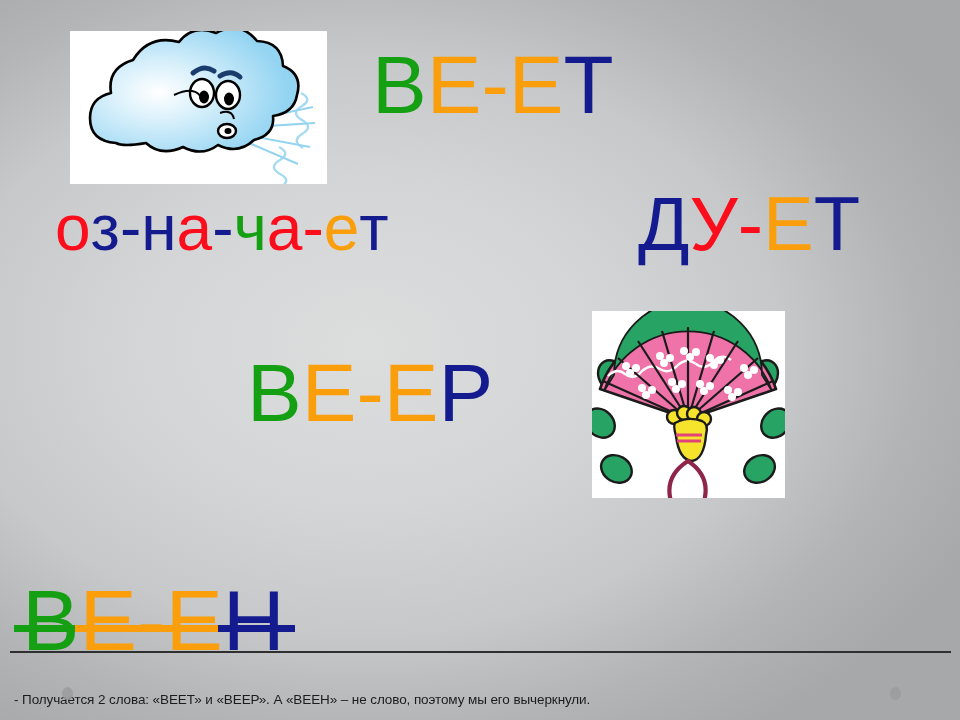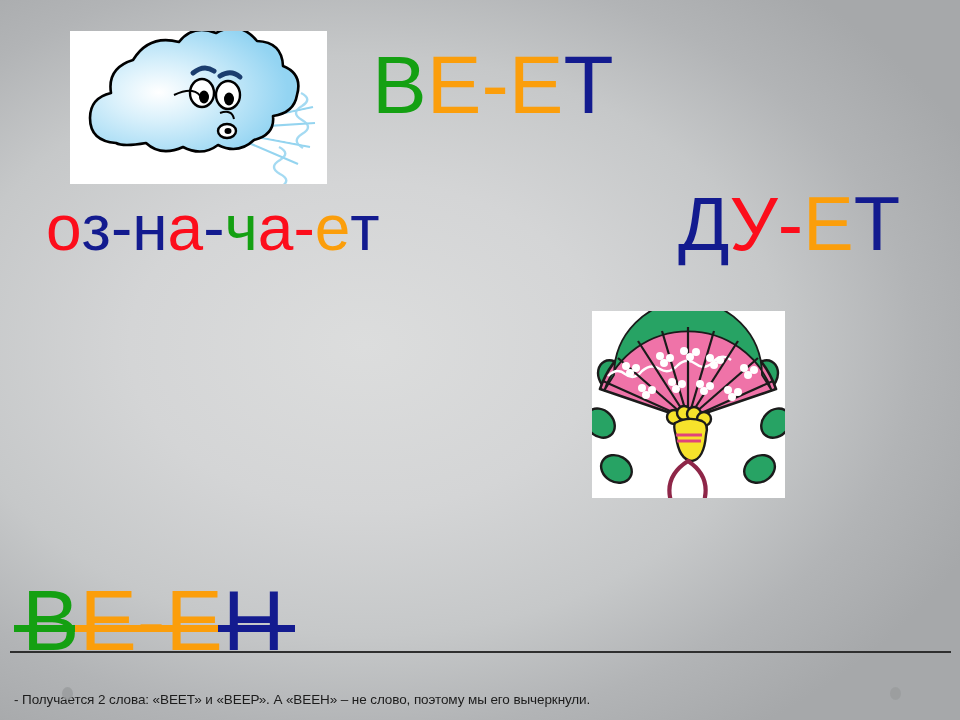--- a/index.html
+++ b/index.html
@@ -46,22 +46,22 @@
     left: -7%;
     right: -7%;
     top: 56%;
     height: 7px;
     background: currentColor;
   }
   .struck .ltr:first-child::after { left: -14%; }
   .struck .ltr:last-child::after  { right: -16%; }
 
   #word-veet  { left: 372px; top: 44px;  font-size: 82px; }
-  #word-oznachaet { left: 46px;  top: 196px; font-size: 64px; }
-  #word-duet  { left: 638px; top: 186px; font-size: 76px; margin-left: 40px; }
+  #word-oznachaet { left: 55px;  top: 196px; font-size: 64px; }
+  #word-duet  { left: 638px; top: 186px; font-size: 76px; }
   #word-veer  { left: 247px; top: 352px; font-size: 82px; }
   #word-veen  { left: 22px;  top: 536px; font-size: 86px; margin-top: 41px; }
 
   
   .picture {
     position: absolute;
     background: #ffffff;
     overflow: hidden;
   }
   #pic-cloud { left: 70px;  top: 31px;  width: 257px; height: 153px; }
@@ -243,20 +243,21 @@
         <line x1="-11" y1="22" x2="13" y2="22" stroke="#e0447b" stroke-width="3"></line>
 
         <path d="M0 42 q-22 14 -18 36 q4 20 18 20 q14 0 17 -20 q4 -22 -17 -36 z" fill="none" stroke="#8e2648" stroke-width="4.2"></path>
       </g>
     </svg>
   </div>
 
   <div class="word" id="word-veet"><span class="ltr" style="color: rgb(20, 160, 18);">В</span><span class="ltr" style="color: rgb(251, 158, 11);">Е</span><span class="ltr" style="color: rgb(251, 158, 11);">-</span><span class="ltr" style="color: rgb(251, 158, 11);">Е</span><span class="ltr" style="color: rgb(19, 27, 143);">Т</span></div>
   <div class="word" id="word-oznachaet"><span class="ltr" style="color: rgb(252, 13, 27);">о</span><span class="ltr" style="color: rgb(19, 27, 143);">з</span><span class="ltr" style="color: rgb(19, 27, 143);">-</span><span class="ltr" style="color: rgb(19, 27, 143);">н</span><span class="ltr" style="color: rgb(252, 13, 27);">а</span><span class="ltr" style="color: rgb(19, 27, 143);">-</span><span class="ltr" style="color: rgb(20, 160, 18);">ч</span><span class="ltr" style="color: rgb(252, 13, 27);">а</span><span class="ltr" style="color: rgb(252, 13, 27);">-</span><span class="ltr" style="color: rgb(251, 158, 11);">е</span><span class="ltr" style="color: rgb(19, 27, 143);">т</span></div>
   <div class="word" id="word-duet"><span class="ltr" style="color: rgb(19, 27, 143);">Д</span><span class="ltr" style="color: rgb(252, 13, 27);">У</span><span class="ltr" style="color: rgb(252, 13, 27);">-</span><span class="ltr" style="color: rgb(251, 158, 11);">Е</span><span class="ltr" style="color: rgb(19, 27, 143);">Т</span></div>
+  <div class="word" id="word-veer"><span class="ltr" style="color: rgb(20, 160, 18);">В</span><span class="ltr" style="color: rgb(251, 158, 11);">Е</span><span class="ltr" style="color: rgb(251, 158, 11);">-</span><span class="ltr" style="color: rgb(251, 158, 11);">Е</span><span class="ltr" style="color: rgb(19, 27, 143);">Р</span></div>
   <div class="word struck" id="word-veen"><span class="ltr" style="color: rgb(20, 160, 18);">В</span><span class="ltr" style="color: rgb(251, 158, 11);">Е</span><span class="ltr" style="color: rgb(251, 158, 11);">-</span><span class="ltr" style="color: rgb(251, 158, 11);">Е</span><span class="ltr" style="color: rgb(19, 27, 143);">Н</span></div>
 
   <div id="footer-rule"></div>
   <div id="footer-note">- Получается 2 слова: «ВЕЕТ» и «ВЕЕР». А «ВЕЕН» – не слово, поэтому мы его вычеркнули.</div>
 
   <div class="deco-dot" id="deco-dot-left"></div>
   <div class="deco-dot" id="deco-dot-right"></div>
 
 </div>
 

